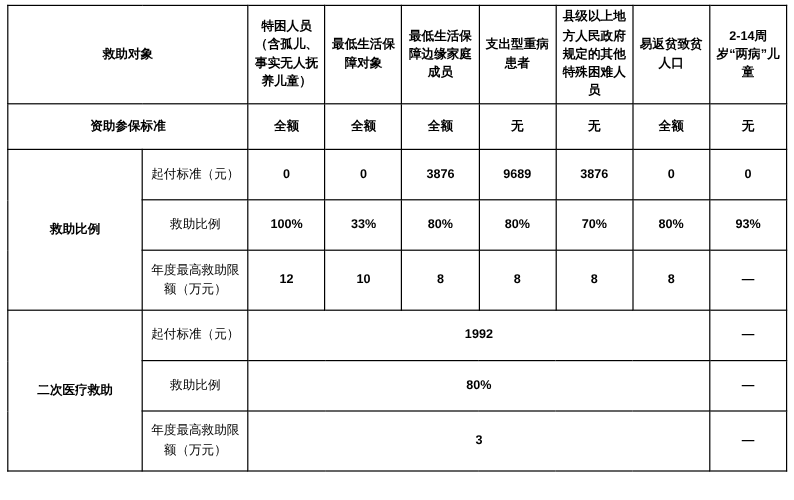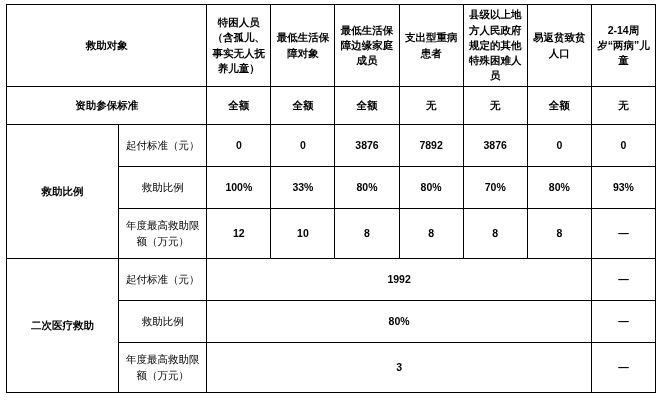--- a/index.html
+++ b/index.html
@@ -102,21 +102,21 @@
         <td class="val">全额</td>
         <td class="val">无</td>
       </tr>
 
       <tr class="h-med">
         <td rowspan="3" class="rowlabel">救助比例</td>
         <td class="sublabel">起付标准（元）</td>
         <td class="val">0</td>
         <td class="val">0</td>
         <td class="val">3876</td>
-        <td class="val">7892</td>
+        <td class="val">9689</td>
         <td class="val">3876</td>
         <td class="val">0</td>
         <td class="val">0</td>
       </tr>
 
       <tr class="h-med">
         <td class="sublabel">救助比例</td>
         <td class="val">100%</td>
         <td class="val">33%</td>
         <td class="val">80%</td>

